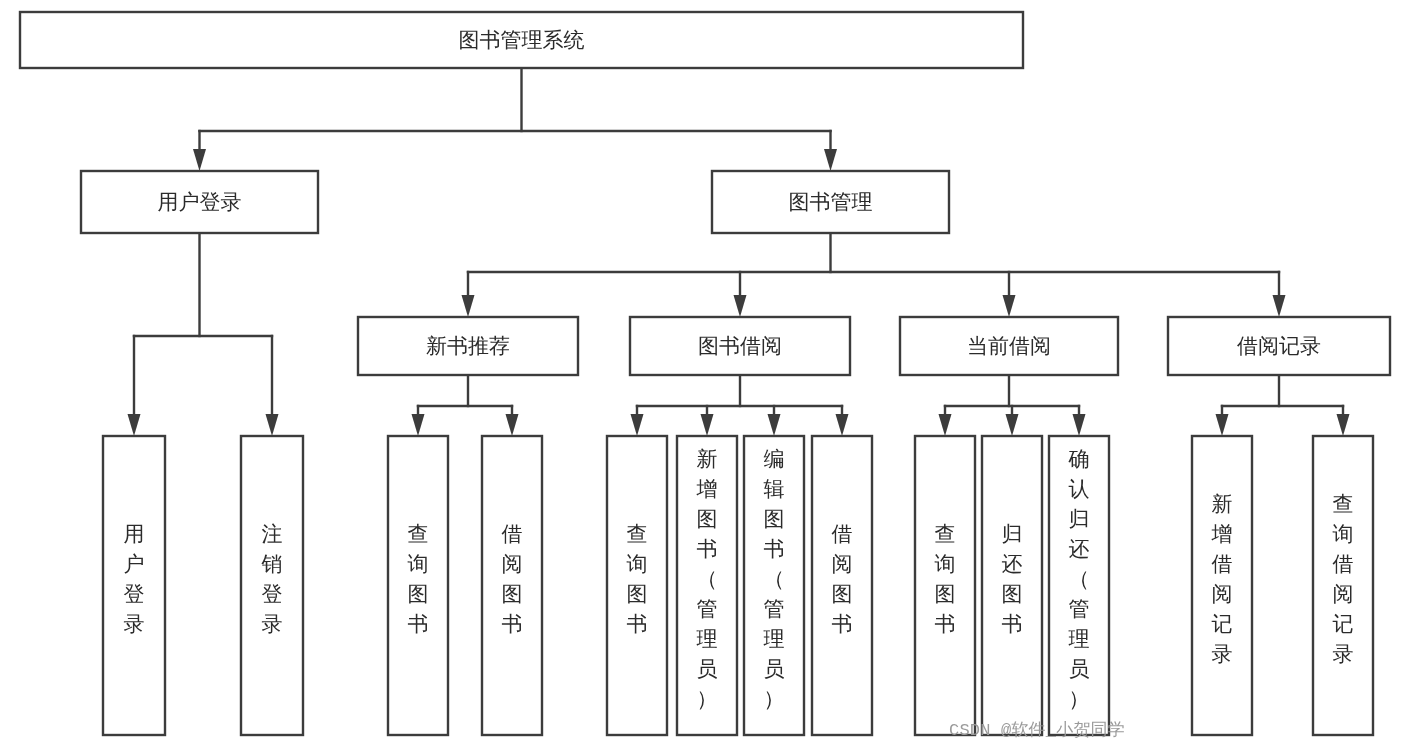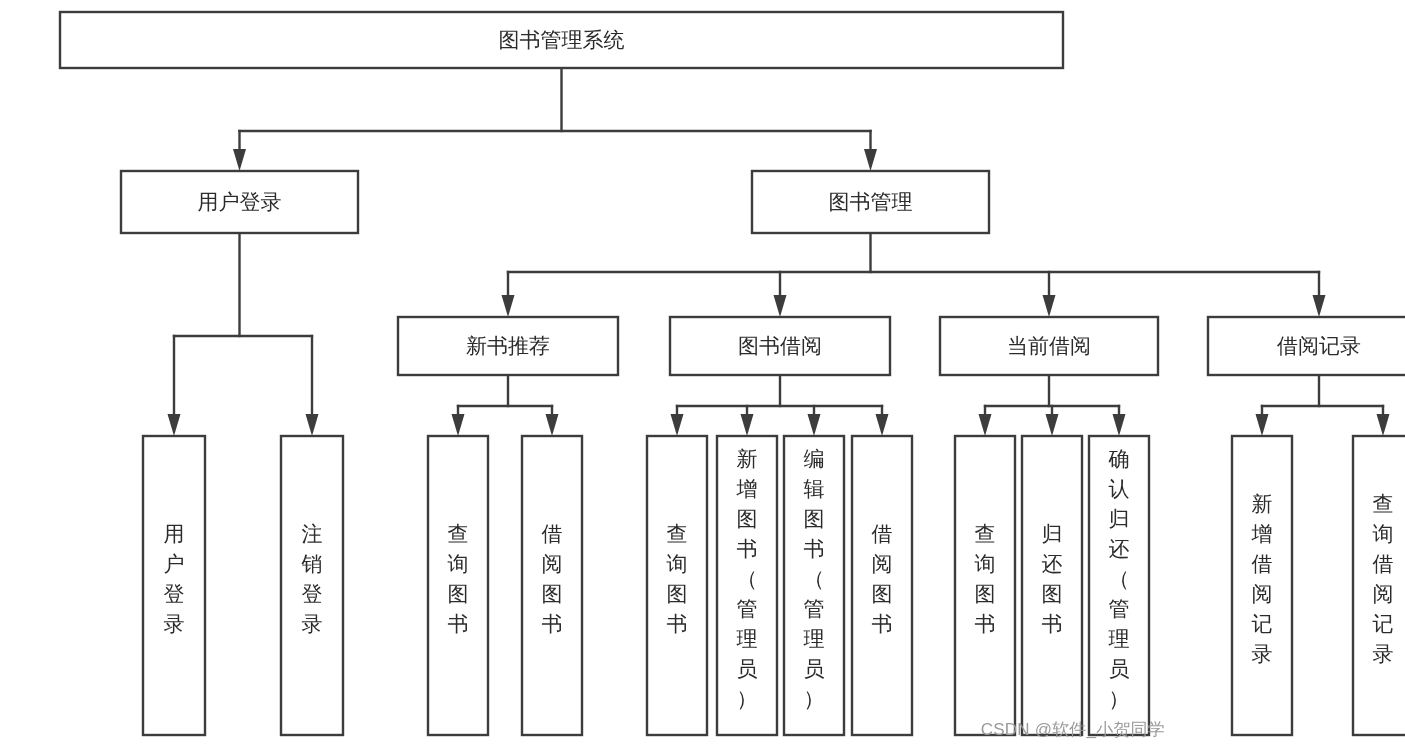--- a/index.html
+++ b/index.html
@@ -11,21 +11,20 @@
     width: 1405px;
     height: 747px;
     overflow: hidden;
     font-family: "Liberation Sans", "DejaVu Sans", sans-serif;
   }
   #diagram-root {
     position: relative;
     width: 1133px;
     height: 747px;
     background: #ffffff;
-    margin-left: 40px;
   }
   svg#tree-svg {
     position: absolute;
     left: 0;
     top: 0;
     width: 1405px;
     height: 747px;
   }
   .node-box {
     fill: #ffffff;
@@ -52,21 +51,21 @@
   .node-label-vertical {
     font-family: "Liberation Sans", "DejaVu Sans", sans-serif;
     fill: #2b2b2b;
     font-size: 21px;
     text-anchor: middle;
   }
   .watermark-text {
     position: absolute;
     right: 8px;
     bottom: 6px;
-    font-family: Liberation Sans, sans-serif;
+    font-family: Liberation Mono, monospace;
     font-size: 17px;
     color: #9a9a9a;
     white-space: nowrap;
     letter-spacing: 0.2px;
   }
 </style>
 </head>
 <body>
 
 <div id="diagram-root">

